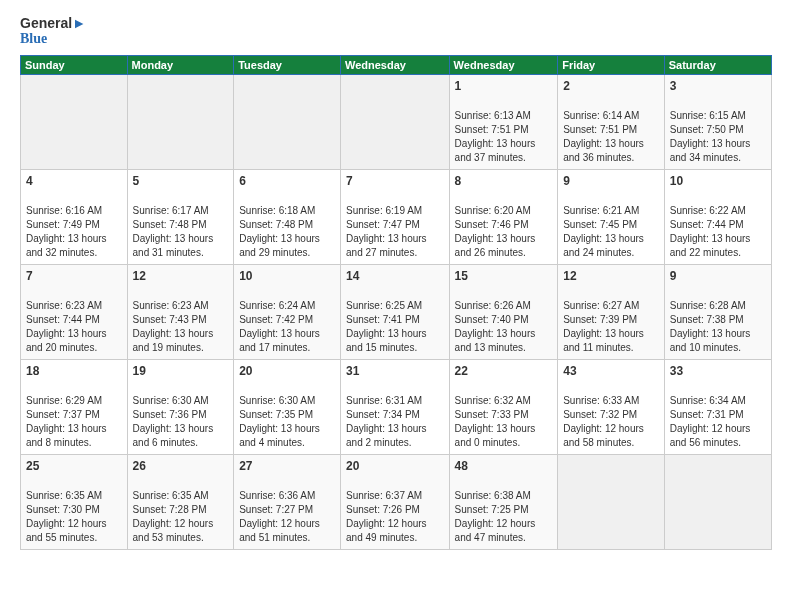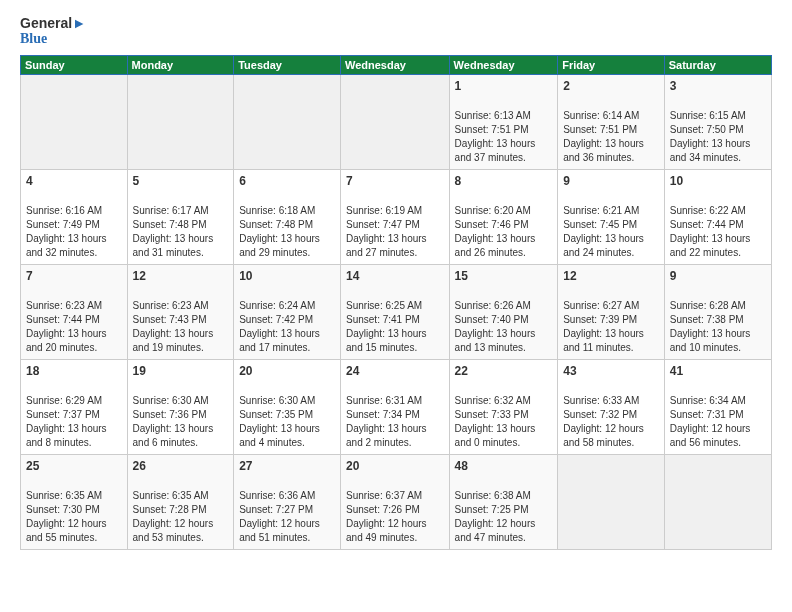--- a/index.html
+++ b/index.html
@@ -192,33 +192,33 @@
         </td>
         <td>
           <span class="day-num">19</span>
           <div class="day-detail">Sunrise: 6:30 AM<br>Sunset: 7:36 PM<br>Daylight: 13 hours<br>and 6 minutes.</div>
         </td>
         <td>
           <span class="day-num">20</span>
           <div class="day-detail">Sunrise: 6:30 AM<br>Sunset: 7:35 PM<br>Daylight: 13 hours<br>and 4 minutes.</div>
         </td>
         <td>
-          <span class="day-num">24</span>
+          <span class="day-num">31</span>
           <div class="day-detail">Sunrise: 6:31 AM<br>Sunset: 7:34 PM<br>Daylight: 13 hours<br>and 2 minutes.</div>
         </td>
         <td>
           <span class="day-num">22</span>
           <div class="day-detail">Sunrise: 6:32 AM<br>Sunset: 7:33 PM<br>Daylight: 13 hours<br>and 0 minutes.</div>
         </td>
         <td>
           <span class="day-num">43</span>
           <div class="day-detail">Sunrise: 6:33 AM<br>Sunset: 7:32 PM<br>Daylight: 12 hours<br>and 58 minutes.</div>
         </td>
         <td>
-          <span class="day-num">41</span>
+          <span class="day-num">33</span>
           <div class="day-detail">Sunrise: 6:34 AM<br>Sunset: 7:31 PM<br>Daylight: 12 hours<br>and 56 minutes.</div>
         </td>
       </tr>
       <tr>
         <td>
           <span class="day-num">25</span>
           <div class="day-detail">Sunrise: 6:35 AM<br>Sunset: 7:30 PM<br>Daylight: 12 hours<br>and 55 minutes.</div>
         </td>
         <td>
           <span class="day-num">26</span>

